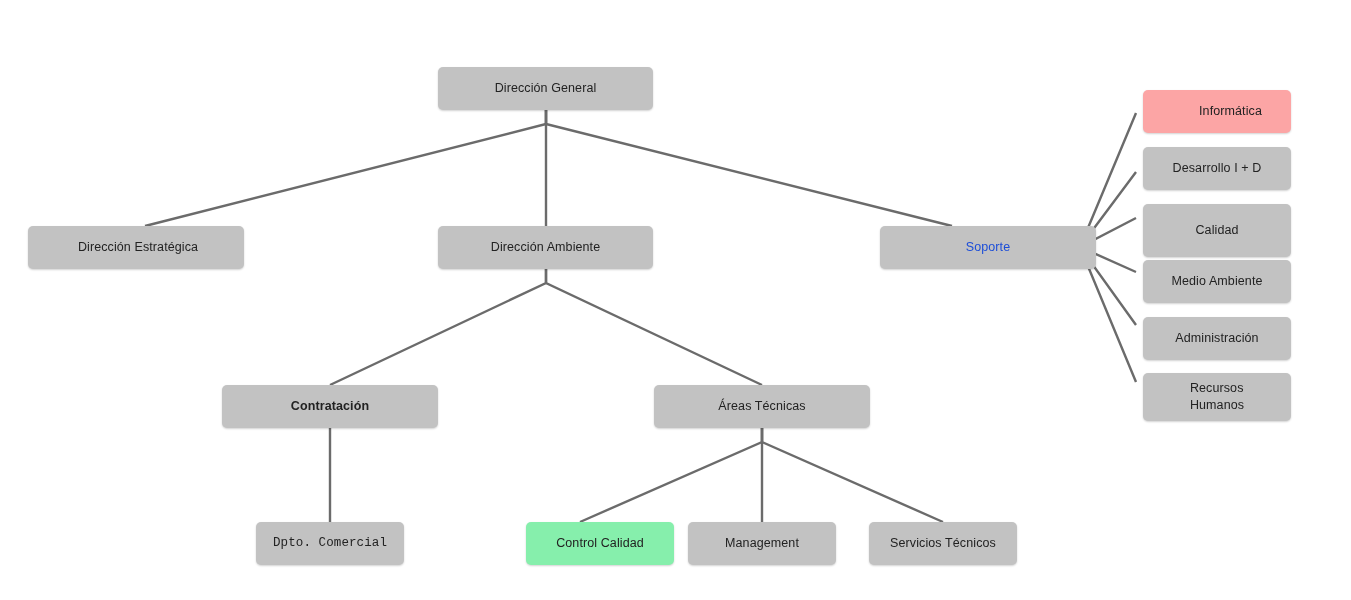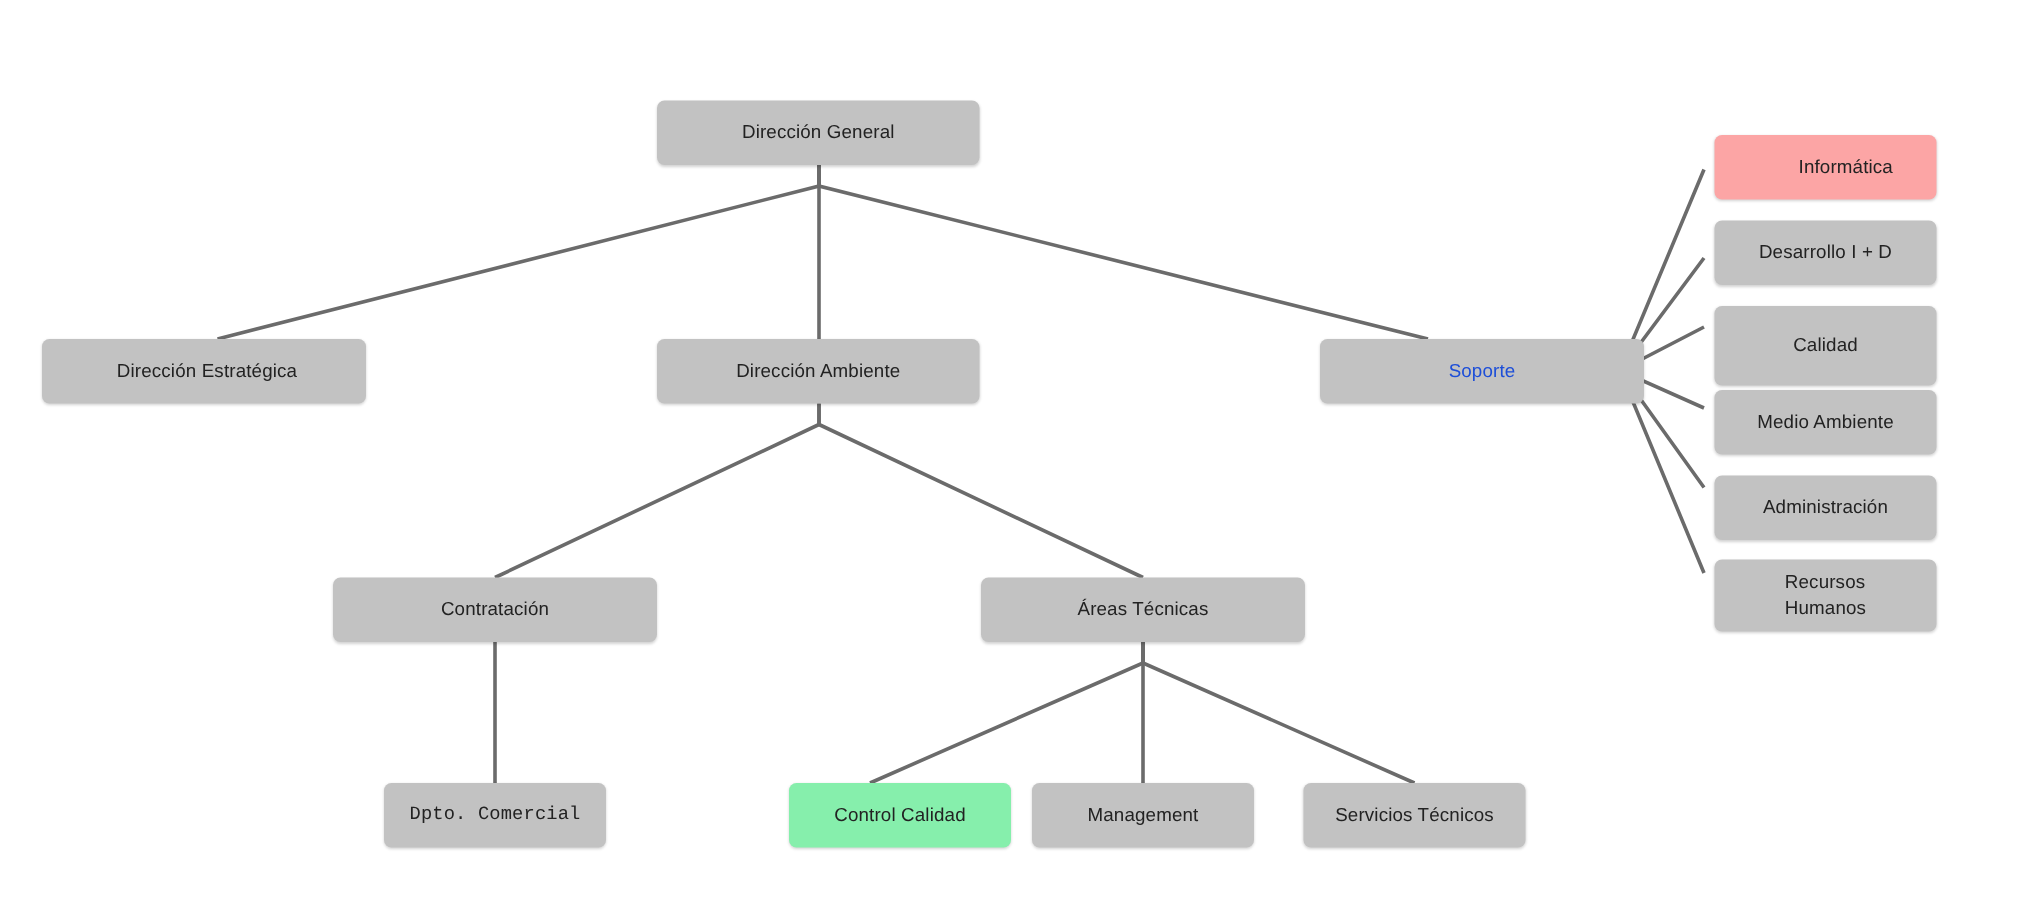--- a/index.html
+++ b/index.html
@@ -64,21 +64,21 @@
       <polyline points="1063,247 1080,247 1136,218" fill="none" stroke="#6b6b6b" stroke-width="2.4" stroke-linecap="butt" stroke-linejoin="miter"></polyline>
       <polyline points="1063,247 1080,247 1136,272" fill="none" stroke="#6b6b6b" stroke-width="2.4" stroke-linecap="butt" stroke-linejoin="miter"></polyline>
       <polyline points="1063,247 1080,247 1136,325" fill="none" stroke="#6b6b6b" stroke-width="2.4" stroke-linecap="butt" stroke-linejoin="miter"></polyline>
       <polyline points="1063,247 1080,247 1136,382" fill="none" stroke="#6b6b6b" stroke-width="2.4" stroke-linecap="butt" stroke-linejoin="miter"></polyline>
     </svg>
   <div id="node-layer">
       <div class="node" style="left: 438px; top: 67px; width: 215px; height: 43px; background: rgb(194, 194, 194); color: rgb(34, 34, 34); border-radius: 5px;">Dirección General</div>
       <div class="node" style="left: 28px; top: 226px; width: 216px; height: 43px; background: rgb(194, 194, 194); color: rgb(34, 34, 34); border-radius: 5px; padding-left: 10px;">Dirección Estratégica</div>
       <div class="node" style="left: 438px; top: 226px; width: 215px; height: 43px; background: rgb(194, 194, 194); color: rgb(34, 34, 34); border-radius: 5px;">Dirección Ambiente</div>
       <div class="node" style="left: 847px; top: 226px; width: 216px; height: 43px; background: rgb(194, 194, 194); color: #1d4ed8; border-radius: 5px; margin-left: 33px;">Soporte</div>
-      <div class="node" style="left: 222px; top: 385px; width: 216px; height: 43px; background: rgb(194, 194, 194); color: rgb(34, 34, 34); border-radius: 5px;">Contratación</div>
+      <div class="node" style="left: 222px; top: 385px; width: 216px; height: 43px; background: rgb(194, 194, 194); color: rgb(34, 34, 34); border-radius: 5px; font-weight: bold;">Contratación</div>
       <div class="node" style="left: 654px; top: 385px; width: 216px; height: 43px; background: rgb(194, 194, 194); color: rgb(34, 34, 34); border-radius: 5px;">Áreas Técnicas</div>
       <div class="node" style="left: 256px; top: 522px; width: 148px; height: 43px; background: rgb(194, 194, 194); color: rgb(34, 34, 34); border-radius: 5px; font-family: Liberation Mono, monospace;">Dpto. Comercial</div>
       <div class="node" style="left: 506px; top: 522px; width: 148px; height: 43px; background: #86efac; color: rgb(34, 34, 34); border-radius: 5px; margin-left: 20px;">Control Calidad</div>
       <div class="node" style="left: 688px; top: 522px; width: 148px; height: 43px; background: rgb(194, 194, 194); color: rgb(34, 34, 34); border-radius: 5px;">Management</div>
       <div class="node" style="left: 869px; top: 522px; width: 148px; height: 43px; background: rgb(194, 194, 194); color: rgb(34, 34, 34); border-radius: 5px;">Servicios Técnicos</div>
       <div class="node" style="left: 1143px; top: 90px; width: 148px; height: 43px; background: #fca5a5; color: rgb(34, 34, 34); border-radius: 5px; padding-left: 33px;">Informática</div>
       <div class="node" style="left: 1143px; top: 147px; width: 148px; height: 43px; background: rgb(194, 194, 194); color: rgb(34, 34, 34); border-radius: 5px;">Desarrollo I + D</div>
       <div class="node" style="left: 1143px; top: 204px; width: 148px; height: 53px; background: rgb(194, 194, 194); color: rgb(34, 34, 34); border-radius: 5px;">Calidad</div>
       <div class="node" style="left: 1143px; top: 260px; width: 148px; height: 43px; background: rgb(194, 194, 194); color: rgb(34, 34, 34); border-radius: 5px;">Medio Ambiente</div>
       <div class="node" style="left: 1143px; top: 317px; width: 148px; height: 43px; background: rgb(194, 194, 194); color: rgb(34, 34, 34); border-radius: 5px;">Administración</div>

